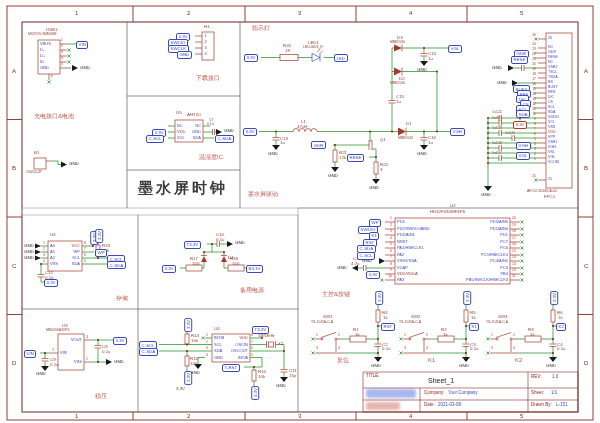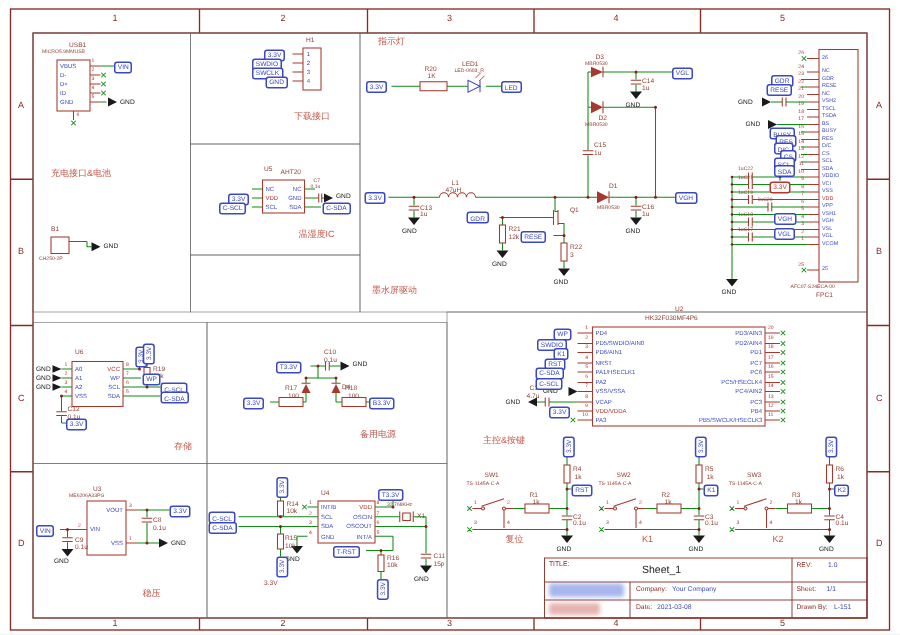--- a/index.html
+++ b/index.html
@@ -221,20 +221,21 @@
 <span class="t fb" style="left:520px;top:413px">5</span>
 <span class="t fb" style="left:12px;top:68px">A</span>
 <span class="t fb" style="left:12px;top:165px">B</span>
 <span class="t fb" style="left:12px;top:263px">C</span>
 <span class="t fb" style="left:12px;top:360px">D</span>
 <span class="t fb" style="left:584px;top:68px">A</span>
 <span class="t fb" style="left:584px;top:165px">B</span>
 <span class="t fb" style="left:584px;top:263px">C</span>
 <span class="t fb" style="left:584px;top:360px">D</span>
 
+<span class="t big" style="left:138px;top:180px">墨水屏时钟</span>
 
 <span class="t s" style="left:34px;top:113px">充电接口&amp;电池</span>
 <span class="t d" style="left:46px;top:28px">USB1</span>
 <span class="t d2" style="left:28px;top:33px">MICRO5.9MMUSB</span>
 <span class="t p" style="left:40px;top:42px">VBUS</span>
 <span class="t p" style="left:40px;top:48px">D-</span>
 <span class="t p" style="left:40px;top:54px">D+</span>
 <span class="t p" style="left:40px;top:60px">ID</span>
 <span class="t p" style="left:40px;top:66px">GND</span>
 <span class="t n" style="left:61px;top:39px">1</span>

